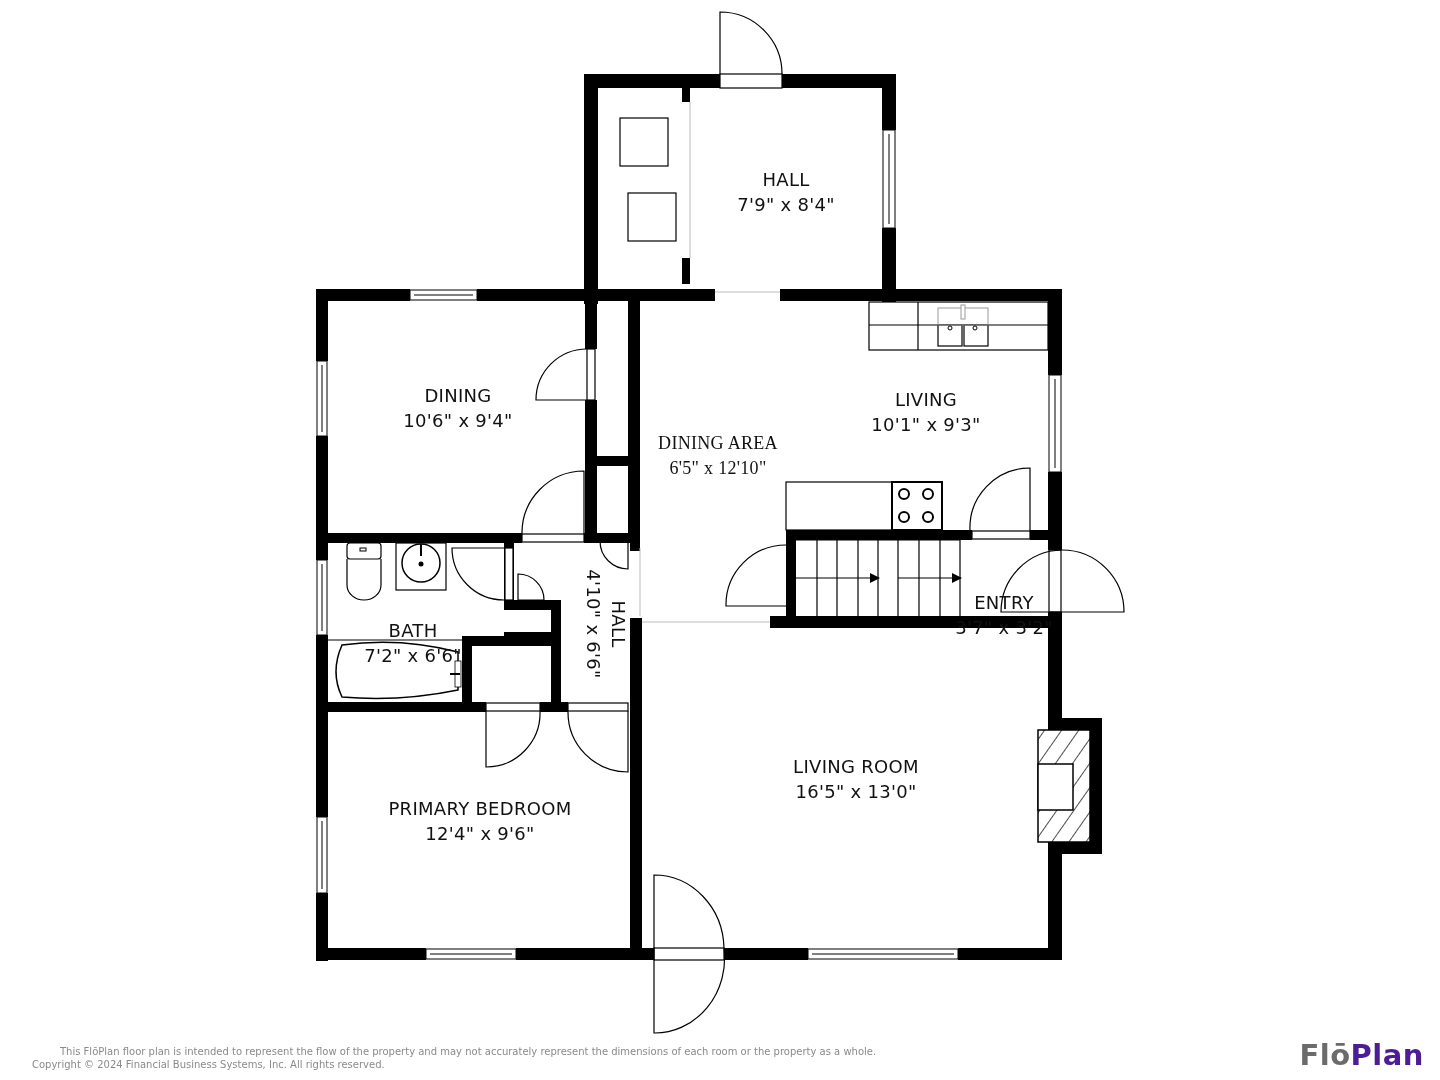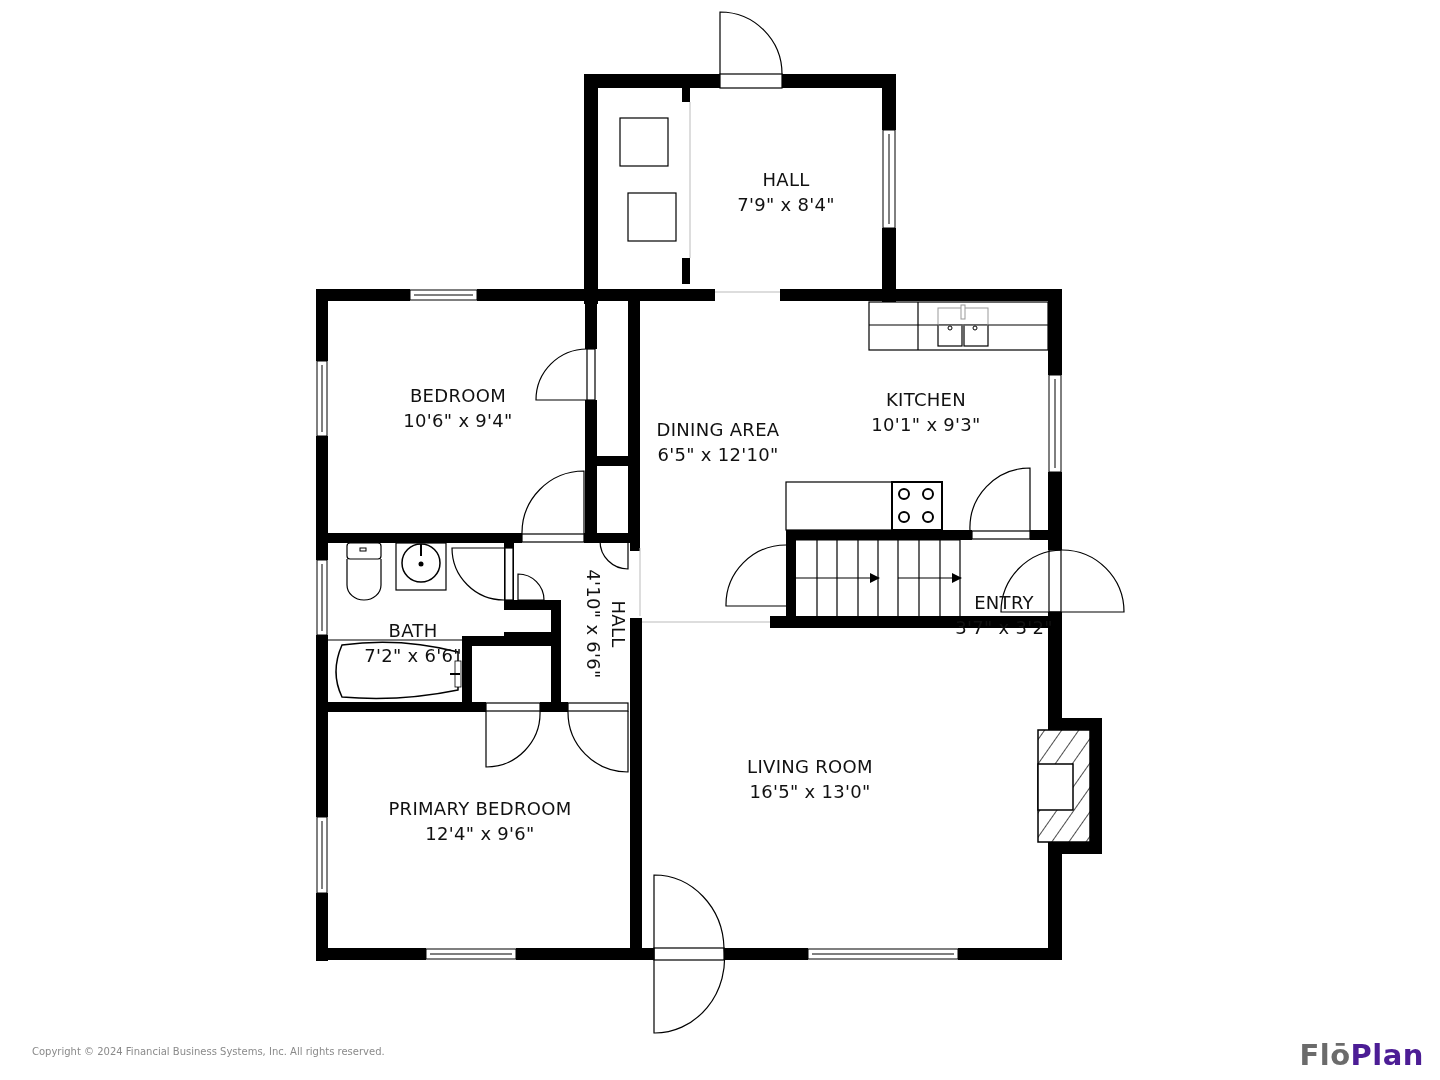--- a/index.html
+++ b/index.html
@@ -231,50 +231,51 @@
     <rect x="1038" y="730" width="52" height="112" fill="url(#hatch)" stroke="#000" stroke-width="1.5"></rect>
     <rect x="1038" y="764" width="35" height="46" fill="#fff" stroke="#000" stroke-width="1.5"></rect>
   </g>
 </svg>
 
 <div class="room-label" style="left:716px; top:167px; width:140px;">
   <span>HALL</span>
   <span>7'9" x 8'4"</span>
 </div>
 <div class="room-label" style="left:378px; top:383px; width:160px;">
-  <span>BEDROOM</span>
+  <span>DINING</span>
   <span>10'6" x 9'4"</span>
 </div>
-<div class="room-label" style="left:638px; top:417px; width:160px;">
+<div class="room-label" style="left:638px; top:431px; width:160px;font-family:Liberation Serif, serif;">
   <span>DINING AREA</span>
   <span>6'5" x 12'10"</span>
 </div>
 <div class="room-label" style="left:856px; top:387px; width:140px;">
-  <span>KITCHEN</span>
+  <span>LIVING</span>
   <span>10'1" x 9'3"</span>
 </div>
 <div class="room-label" style="left:348px; top:590px; width:130px;margin-top:28px;">
   <span>BATH</span>
   <span>7'2" x 6'6"</span>
 </div>
 <div class="room-label rot" style="left:536px; top:599px; width:140px;">
   <span>HALL</span>
   <span>4'10" x 6'6"</span>
 </div>
 <div class="room-label" style="left:944px; top:566px; width:120px;margin-top:24px;">
   <span>ENTRY</span>
   <span>3'7" x 3'2"</span>
 </div>
-<div class="room-label" style="left:730px; top:754px; width:160px;">
+<div class="room-label" style="left:776px; top:754px; width:160px;">
   <span>LIVING ROOM</span>
   <span>16'5" x 13'0"</span>
 </div>
 <div class="room-label" style="left:370px; top:796px; width:220px;">
   <span>PRIMARY BEDROOM</span>
   <span>12'4" x 9'6"</span>
 </div>
 
 <div class="disclaimer">
+  <span class="l1">This FlōPlan floor plan is intended to represent the flow of the property and may not accurately represent the dimensions of each room or the property as a whole.</span>
   <span>Copyright © 2024 Financial Business Systems, Inc. All rights reserved.</span>
 </div>
 <div class="logo">
   <span class="a">Flō</span><span class="b">Plan</span>
 </div>
 
 </body></html>

